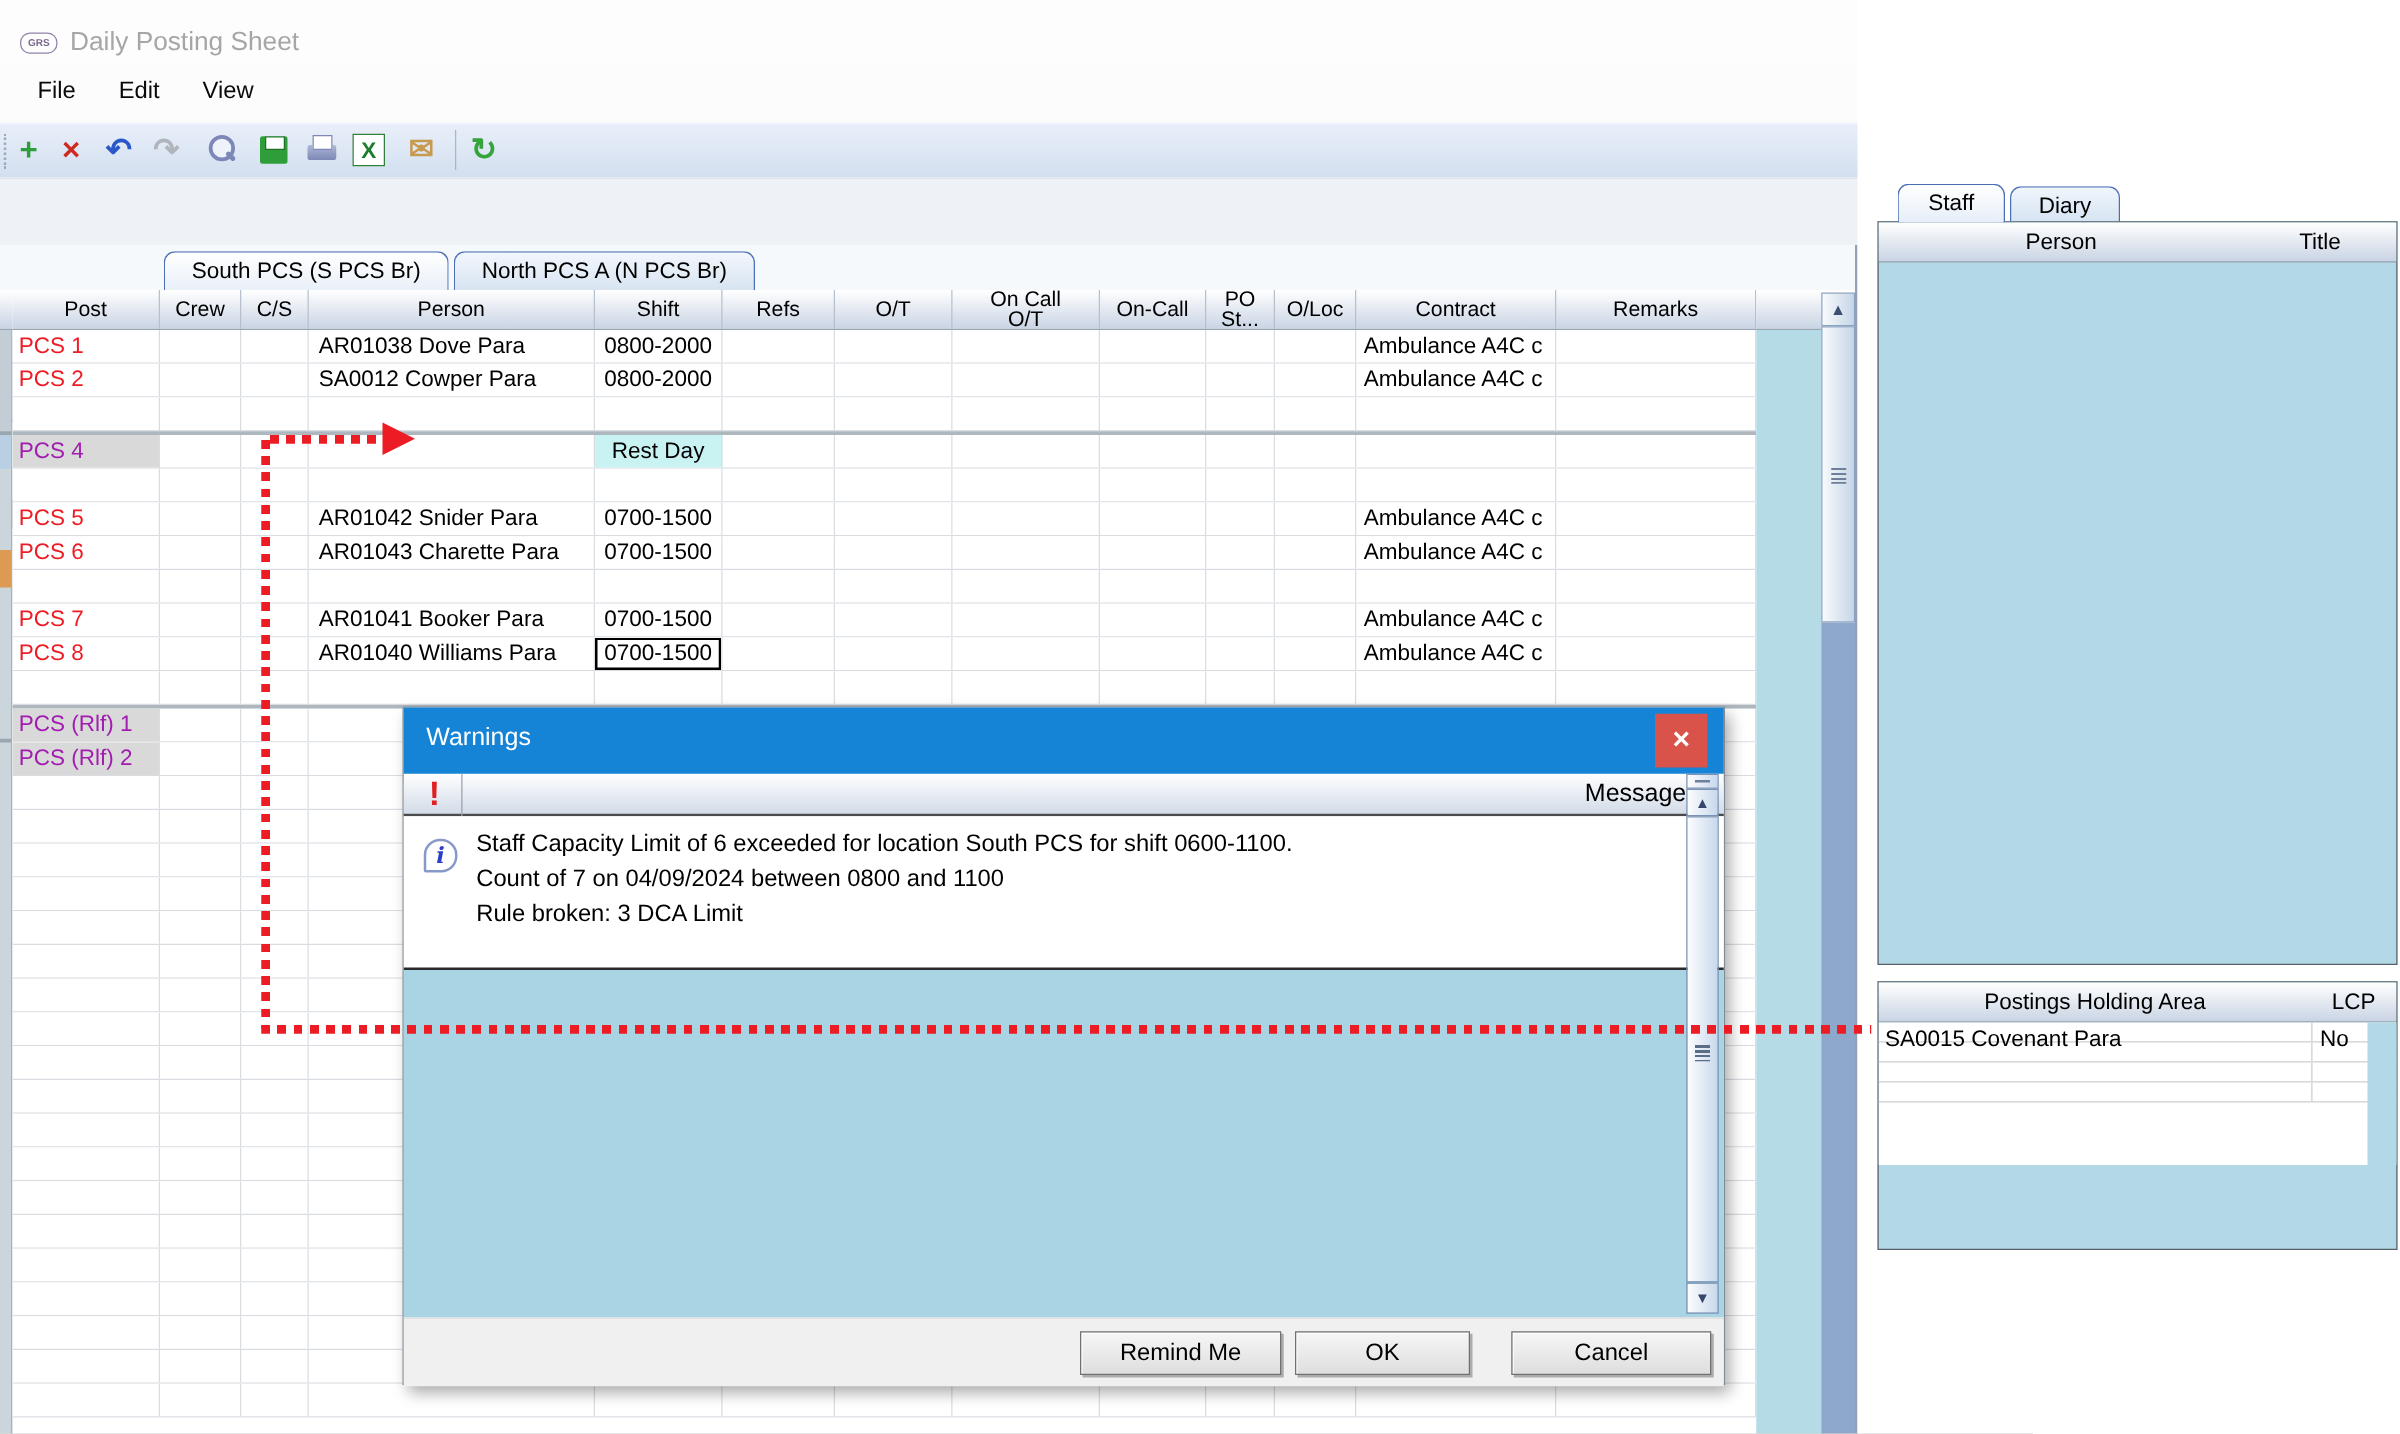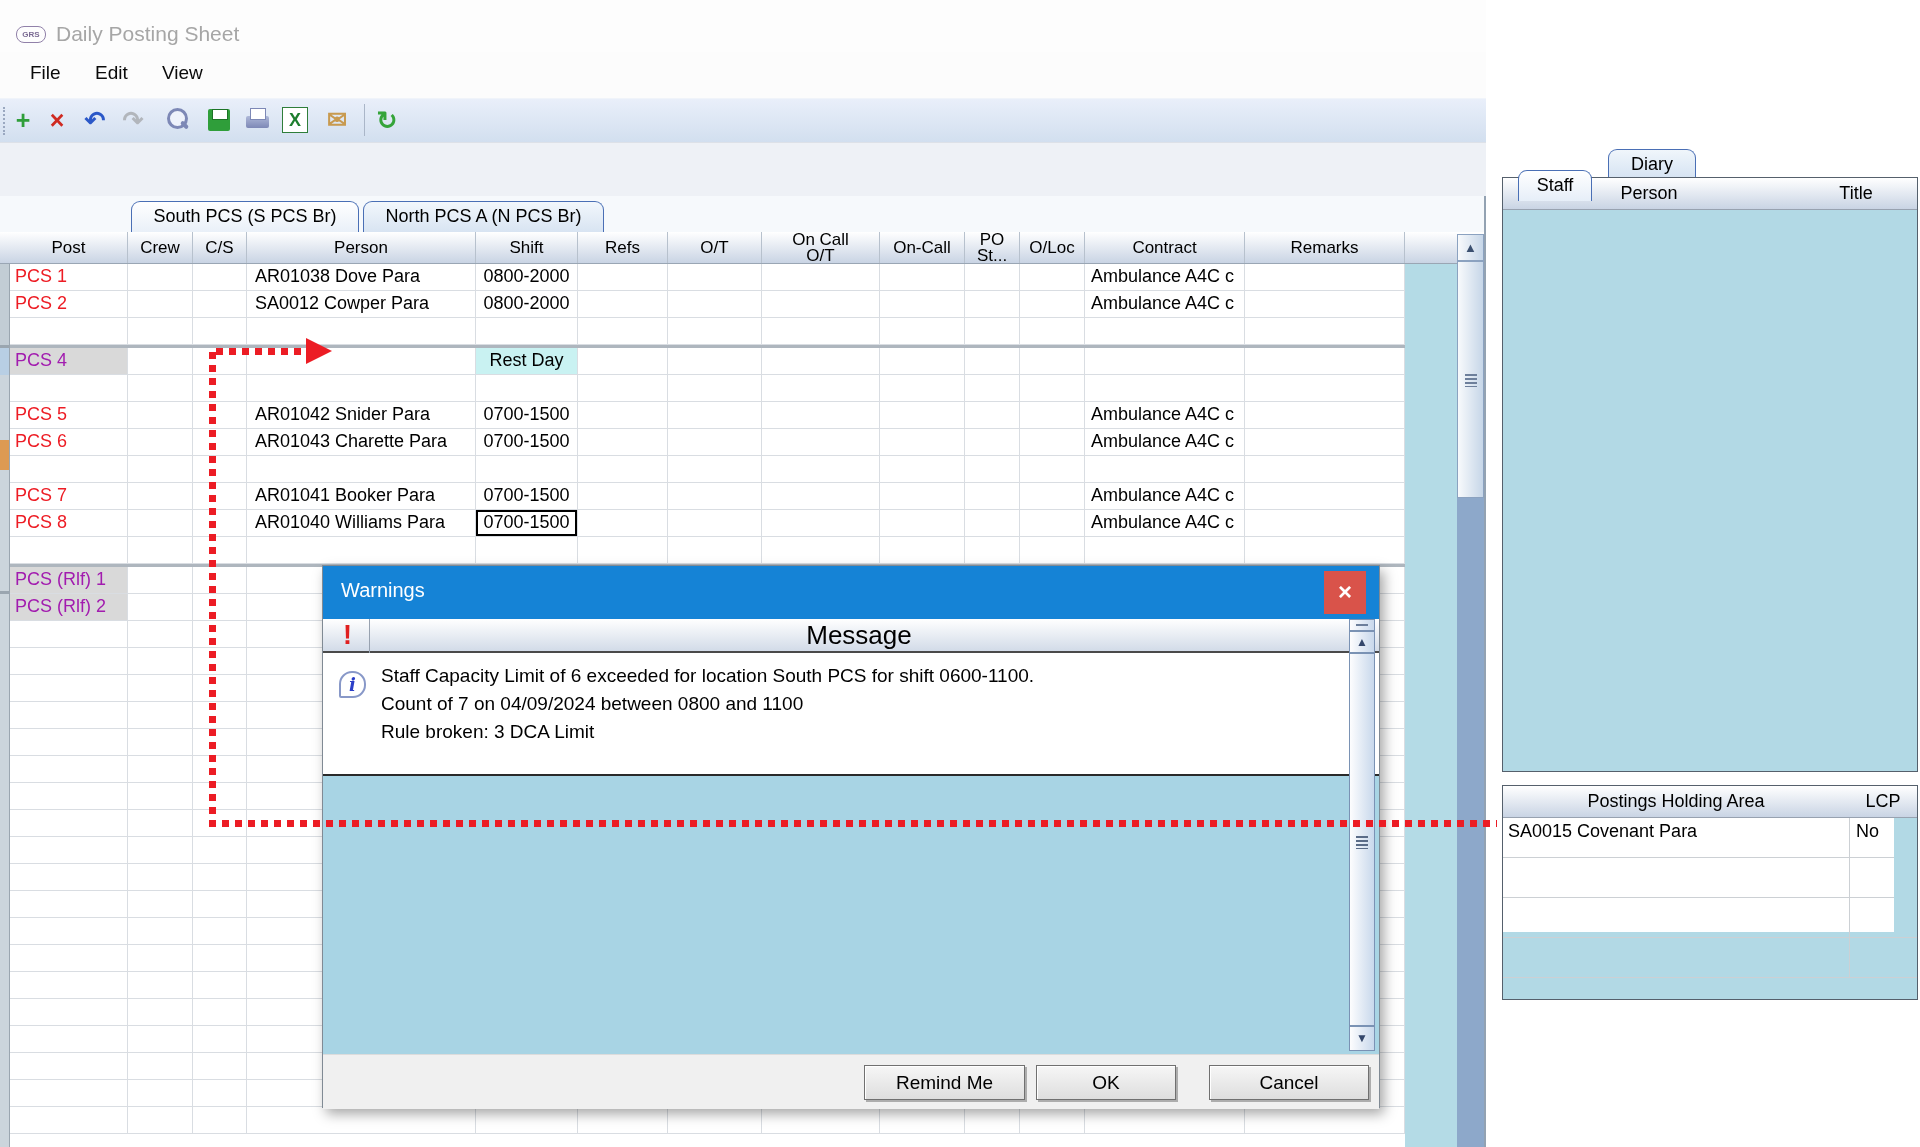--- a/index.html
+++ b/index.html
@@ -114,48 +114,48 @@
 .sb-thumb { top:261px; height:237px; }
 .sb-thumb::after { content:""; position:absolute; left:7px; top:112px; width:12px; height:13px;
   background:repeating-linear-gradient(180deg,#6d7f9b 0 2px,transparent 2px 4px); }
 .sb-track { position:absolute; left:1457px; top:498px; width:27px; height:649px; background:#8da8ca; }
 .grid-right-edge { position:absolute; left:1484px; top:196px; width:2px; height:951px; background:#93a2b2; }
 
 
 .rp-bg { position:absolute; left:1486px; top:0; width:434px; height:1147px; background:#fff; }
 .rp-tab { position:absolute; height:31px; border:1px solid #4a6fb5; border-bottom:none;
   border-radius:9px 9px 0 0; text-align:center; font-size:18px; line-height:29px; }
-.rp-tab-staff { left:1518px; top:147px; width:74px; background:linear-gradient(#ffffff,#e6eef8); z-index:3;margin-top:23px; }
+.rp-tab-staff { left:1518px; top:147px; width:86px; background:linear-gradient(#ffffff,#e6eef8); z-index:3; }
 .rp-tab-diary { left:1608px; top:149px; width:88px; background:linear-gradient(#f0f6fb,#d4e2f2); }
 .rp-box { position:absolute; left:1502px; width:416px; border:1px solid #55606c; background:#b2d9e5; }
 .box-staff { top:177px; height:595px; }
 .box-holding { top:785px; height:215px; }
 .box-absence { top:1005px; height:142px; }
 .box-header { display:flex; height:32px; background:linear-gradient(#ffffff,#c9d4e4);
   border-bottom:1px solid #98a2b0; font-size:18px; }
 .bh-span { display:flex; align-items:center; justify-content:center; }
 .hold-list { position:relative; background:#fff; height:114px; }
-.hold-row { display:flex; height:40px; border-bottom:1px solid #ccd0d4; font-size:18px; line-height:27px; }
+.hold-row { display:flex; height:16px; border-bottom:1px solid #ccd0d4; font-size:18px; line-height:27px; }
 .hr-name { flex:0 0 346px; padding-left:5px; }
 .hr-lcp { flex:0 0 45px; border-left:1px solid #ccd0d4; padding-left:6px; }
 .hold-strip { position:absolute; right:0; top:0; width:23px; height:114px; background:#b2d9e5; }
 
 
 .dialog { position:absolute; left:322px; top:565px; width:1058px; height:543px; background:#f0f0f0;
   border:1px solid #808a94; box-shadow:4px 6px 12px rgba(0,0,0,0.35); z-index:30; }
 .dlg-title { position:absolute; left:0; top:0; width:100%; height:60px; background:#1583d6; }
 .dlg-title-text { position:absolute; left:18px; top:13px; font-size:20px; color:#fff; }
 .dlg-close { position:absolute; right:13px; top:5px; width:42px; height:43px; background:#d9534a;
   color:#fff; font-size:24px; font-weight:bold; text-align:center; line-height:41px; }
 .dlg-headerrow { position:absolute; left:0; top:53px; width:100%; height:34px;
   background:linear-gradient(#ffffff,#d2dbe8); border-bottom:2px solid #4a4a4a; }
 .dlg-alert { position:absolute; left:20px; top:1px; color:#e02020; font-size:27px; font-weight:bold; }
 .dlg-colsep { position:absolute; left:46px; top:0; width:1px; height:34px; background:#98a2b0; }
-.dlg-msgheader { position:absolute; left:46px; top:0; width:980px; height:34px; text-align:center;
-  font-size:26px; line-height:32px; }
+.dlg-msgheader { position:absolute; left:46px; top:0; width:980px; height:34px; text-align:right;
+  font-size:20px; line-height:32px; }
 .dlg-list { position:absolute; left:0; top:87px; width:100%; height:123px; background:#fff;
   border-bottom:2px solid #2a2a2a; }
 .dlg-infoicon { position:absolute; left:16px; top:18px; width:27px; height:27px; background:#fff;
   border:2px solid #8898c8; border-radius:13px 13px 13px 2px; color:#2a3ec8;
   font-family:"DejaVu Serif", serif; font-style:italic; font-weight:bold; font-size:18px;
   text-align:center; line-height:23px; }
 .dlg-msgtext { position:absolute; left:58px; top:9px; width:950px; font-size:19px; line-height:28px; }
 .dlg-blue { position:absolute; left:0; top:210px; width:100%; height:278px; background:#a8d4e4; }
 .ds { position:absolute; left:1026px; width:26px; border:1px solid #7a92b4;
   background:linear-gradient(90deg,#fdfdfe,#c8d8ec); text-align:center; color:#34476b; }

